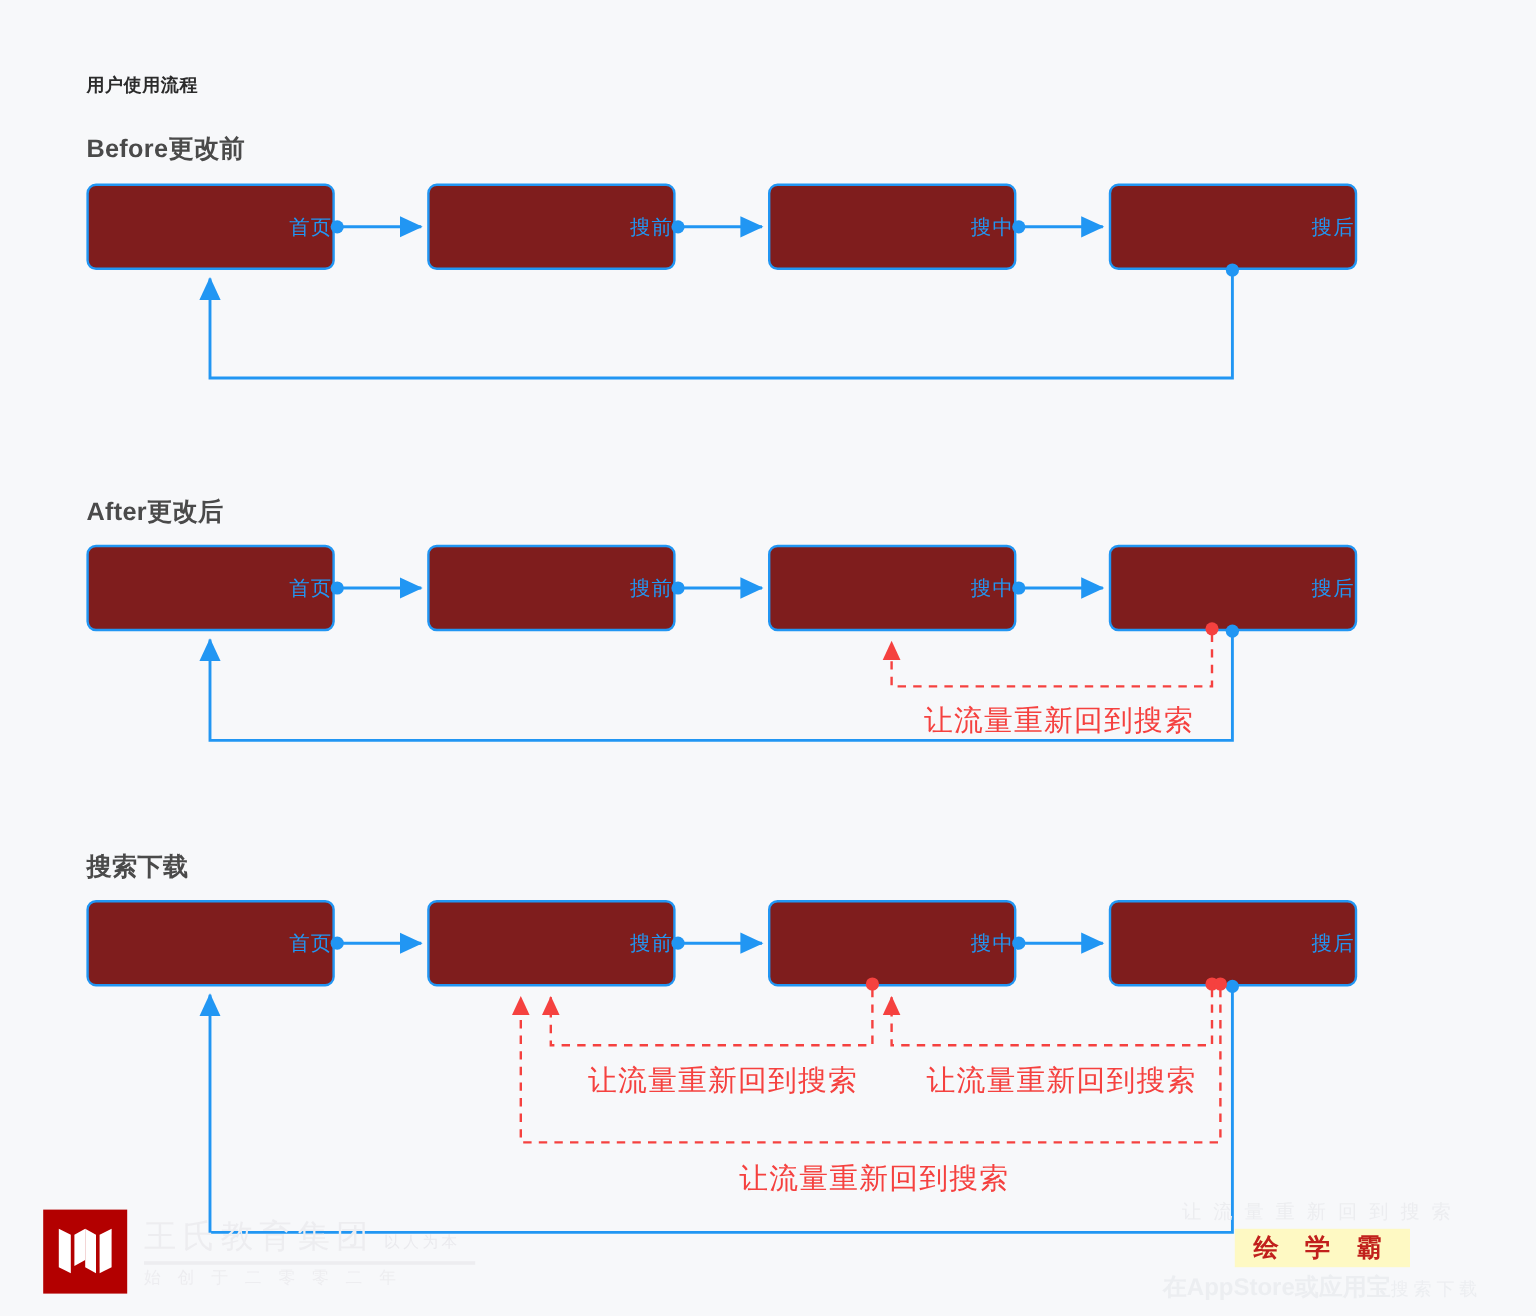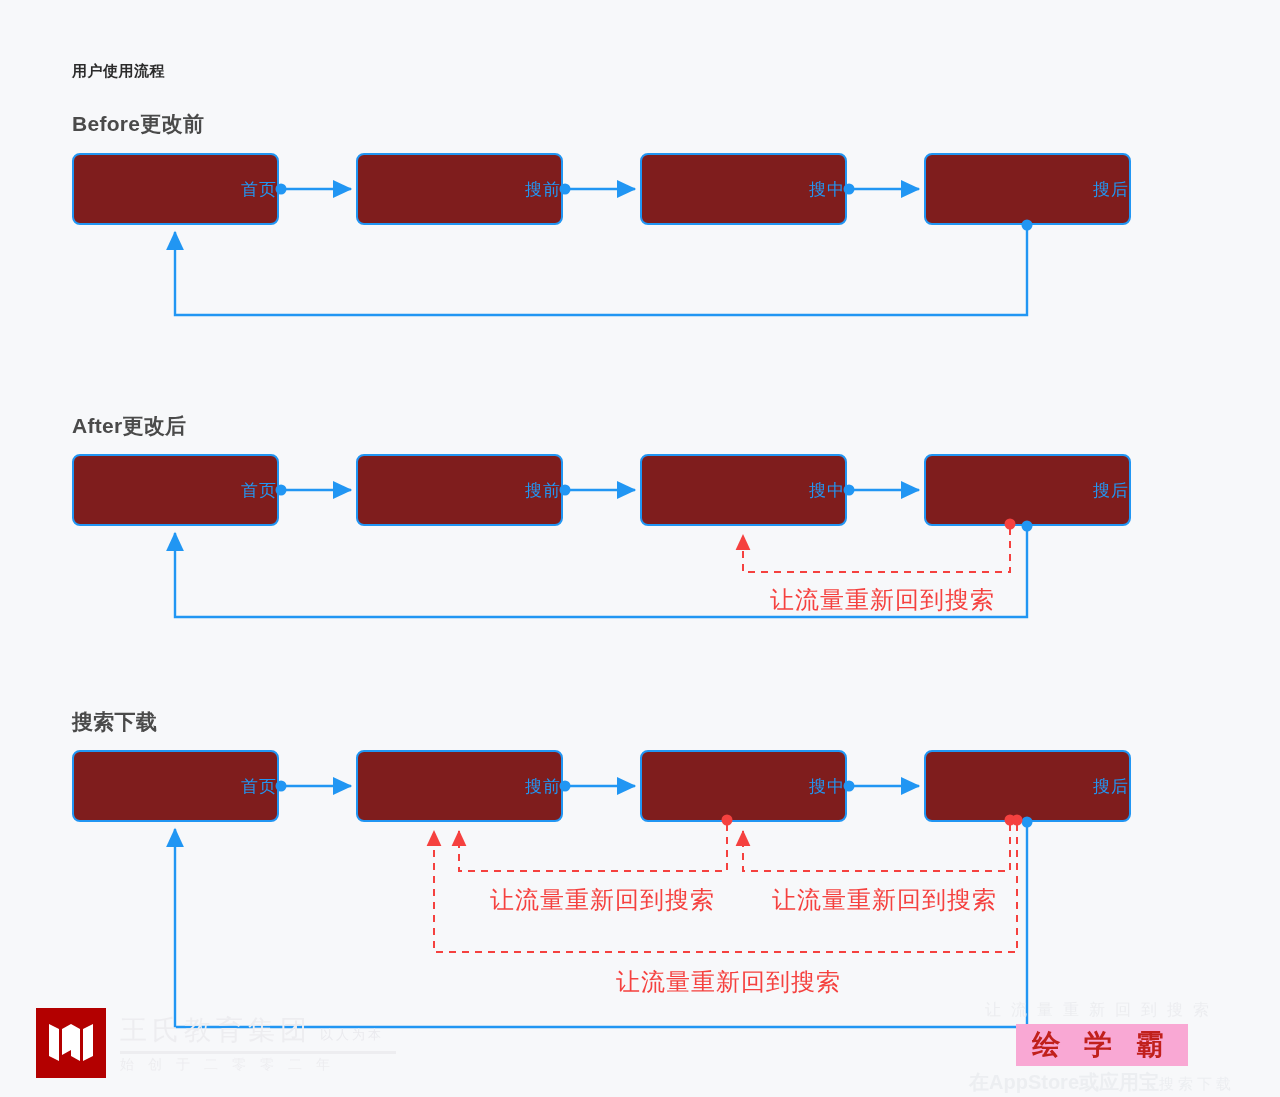--- a/index.html
+++ b/index.html
@@ -48,22 +48,22 @@
   .wm-logo svg { display: block; }
   .wm-left-text { margin-left: 14px; position: relative; }
   .wm-l1 { font-size: 27px; color: #ededf0; letter-spacing: 5px; white-space: nowrap; }
   .wm-l1 small { font-size: 13px; letter-spacing: 3px; margin-left: 8px; color: #eaeaee; }
   .wm-rule { height: 3px; background: #ededf0; margin: 3px 0 2px 0; width: 276px; }
   .wm-l2 { font-size: 14px; color: #ededf0; letter-spacing: 14px; white-space: nowrap; }
 
   .wm-right { position: absolute; left: 952px; top: 1000px; text-align: center; width: 300px; }
   .wm-r1 { font-size: 16px; color: #ecedf0; letter-spacing: 10px; white-space: nowrap; }
   .wm-r2 {
-    font-size: 28px; font-weight: bold; color: #c1201c; letter-spacing: 8px;
-    background: #f9a8d4; display: inline-block; padding: 2px 16px; margin: 3px 0;
+    font-size: 21px; font-weight: bold; color: #c1201c; letter-spacing: 8px;
+    background: #fef9c3; display: inline-block; padding: 2px 16px; margin: 3px 0;
     white-space: nowrap;
   }
   .wm-r3 { font-size: 20px; font-weight: bold; color: #eceef1; letter-spacing: 0px; white-space: nowrap; }
   .wm-r3 .dim { color: #eceef1; font-weight: normal; font-size: 15px; letter-spacing: 4px; }
 </style>
 </head>
 <body>
 
 <div id="page">
 

